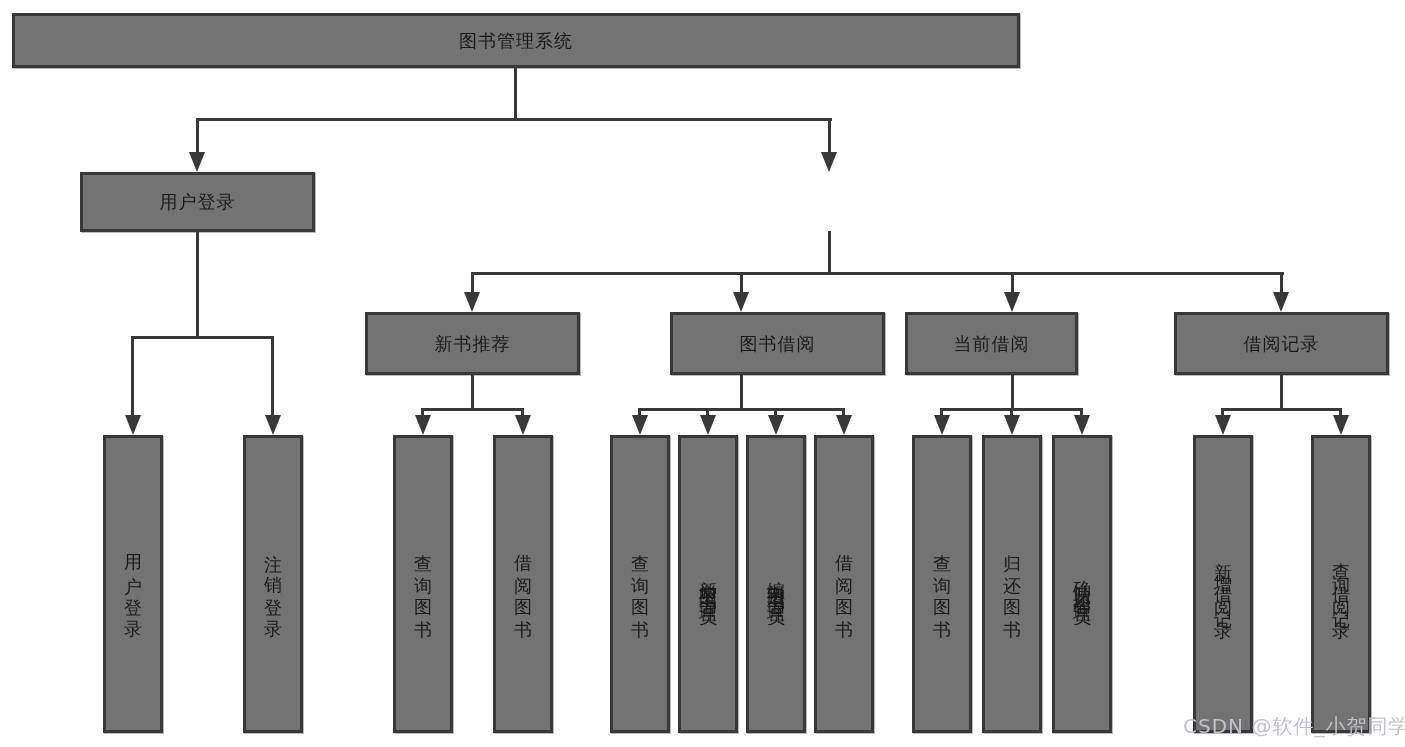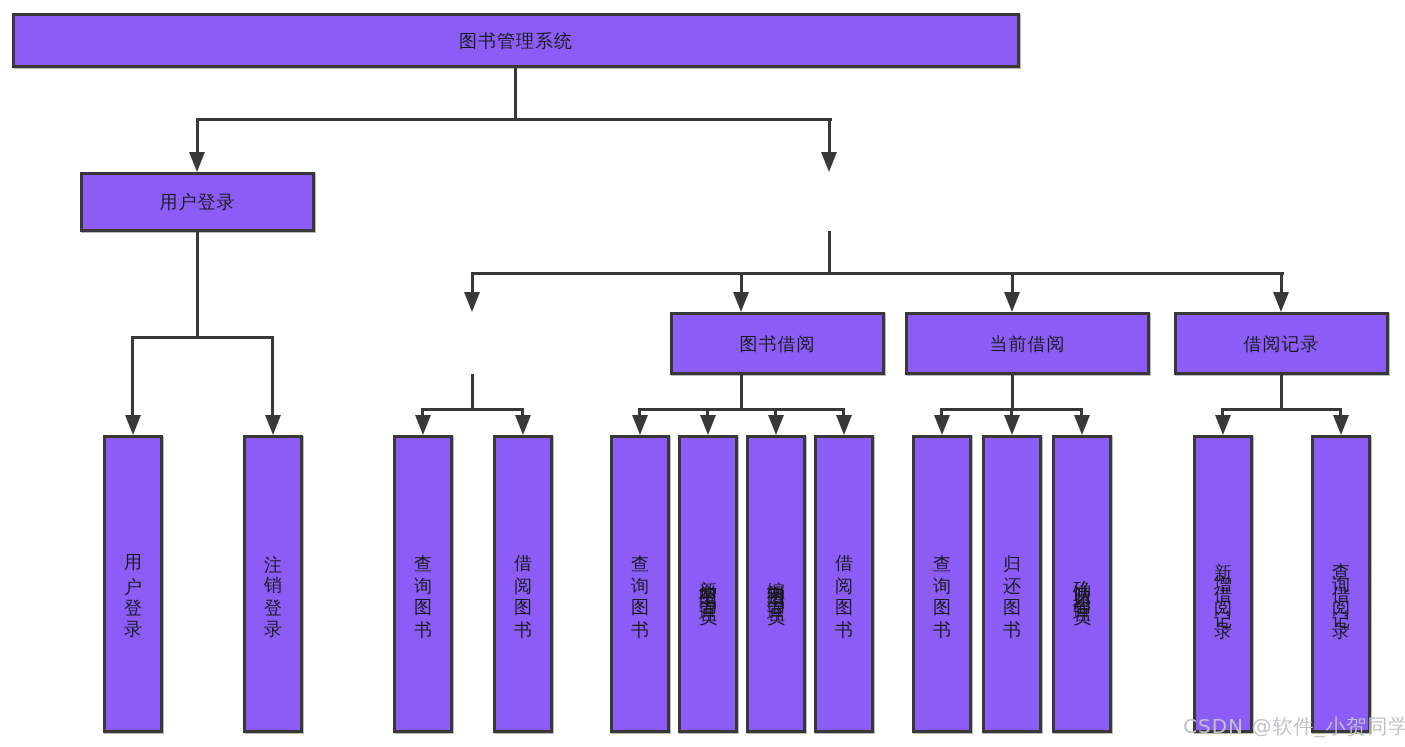--- a/index.html
+++ b/index.html
@@ -8,21 +8,21 @@
     font-family:"DejaVu Sans","Liberation Sans",sans-serif;
   }
   
   .vl{position:absolute;width:3px;background:#383838;}
   .hl{position:absolute;height:3px;background:#383838;}
   .ah{position:absolute;width:0;height:0;
       border-left:8px solid transparent;border-right:8px solid transparent;
       border-top:20px solid #383838;}
   
   .node{
-    position:absolute;border:3px solid #383838;background:#8b5cf6;
+    position:absolute;border:3px solid #383838;background:#737373;
     display:flex;align-items:center;justify-content:center;
     font-size:18px;color:#1a1a1a;letter-spacing:1px;
     box-sizing:border-box;box-shadow:1px 1px 0 rgba(56,56,56,.35);
   }
   .leaf{width:60px;height:298px;}
   .vtext{writing-mode:vertical-rl;text-orientation:mixed;white-space:nowrap;}
   .watermark{
     position:absolute;left:1183px;top:713px;font-size:20px;
     color:#bfc2ca;z-index:5;letter-spacing:1px;white-space:nowrap;
   }
@@ -92,24 +92,27 @@
   <div class="ah" style="left:1333px;top:415px;"></div>
 
   <div class="node" style="left:12px;top:13px;width:1008px;height:55px;">
     <span>图书管理系统</span>
   </div>
 
   <div class="node" style="left:80px;top:172px;width:235px;height:60px;">
     <span>用户登录</span>
   </div>
 
+  <div class="node" style="left:365px;top:312px;width:215px;height:63px;">
+    <span>新书推荐</span>
+  </div>
   <div class="node" style="left:670px;top:312px;width:215px;height:63px;">
     <span>图书借阅</span>
   </div>
-  <div class="node" style="left:905px;top:312px;width:245px;height:63px;">
+  <div class="node" style="left:905px;top:312px;width:173px;height:63px;">
     <span>当前借阅</span>
   </div>
   <div class="node" style="left:1174px;top:312px;width:215px;height:63px;">
     <span>借阅记录</span>
   </div>
 
   <div class="node leaf" style="left:103px;top:435px;">
     <span class="vtext" style="letter-spacing: 22px;">用户登录</span>
   </div>
   <div class="node leaf" style="left:243px;top:435px;">

